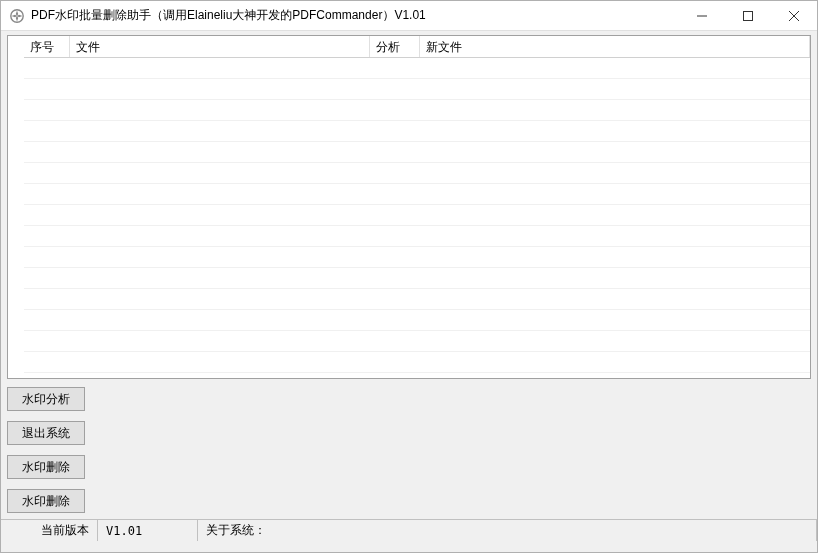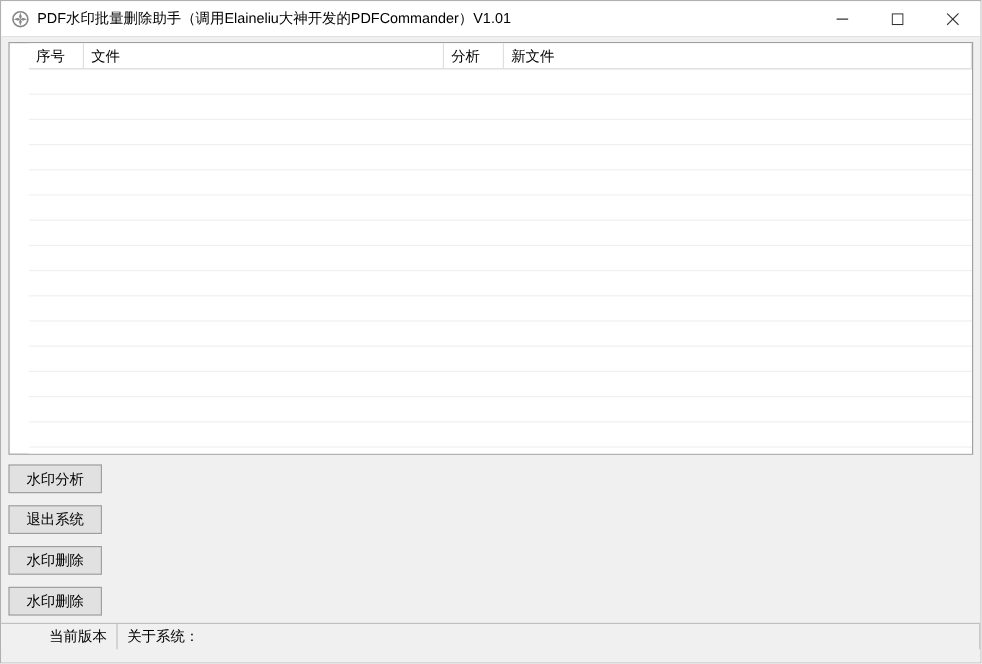--- a/index.html
+++ b/index.html
@@ -219,17 +219,18 @@
       <div class="btn-col">
         <div class="btn">水印分析</div>
         <div class="btn">退出系统</div>
         <div class="btn">水印删除</div>
         <div class="btn">水印删除</div>
       </div>
     </div>
 
     <div class="statusbar">
       <div class="status-seg">当前版本</div>
+      <div class="status-seg version-val">V1.01</div>
       <div class="status-seg progress">关于系统：</div>
     </div>
 
   </div>
 </div>
 
 </body></html>

